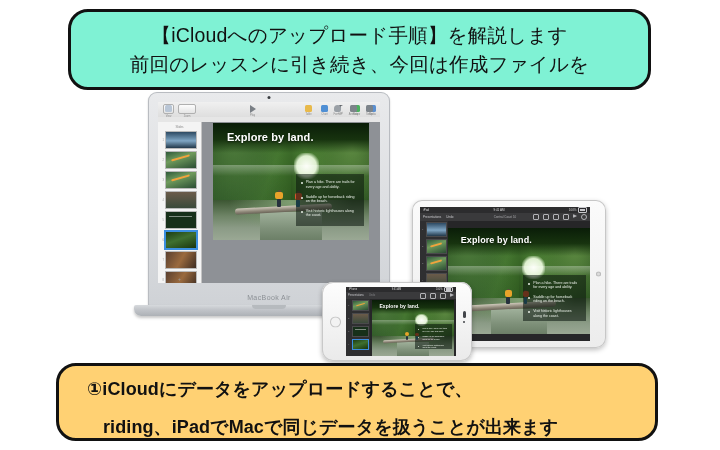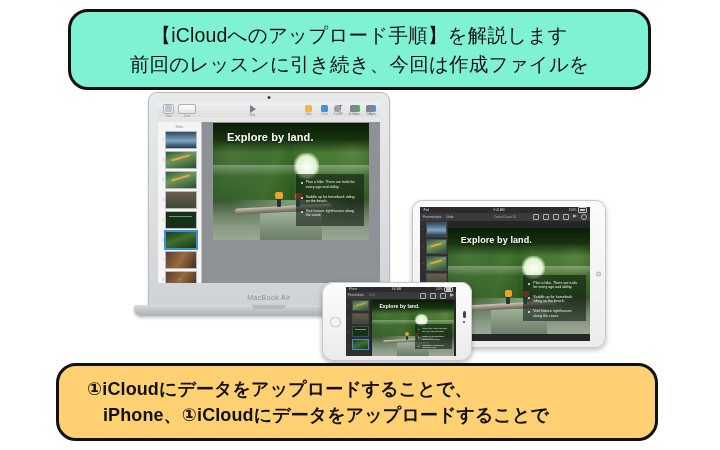--- a/index.html
+++ b/index.html
@@ -18,21 +18,21 @@
   }
   #callout-top{
     left:68px;top:9px;width:583px;height:81px;
     background:#7FF2D4;border-radius:20px;font-size:19.5px;
   }
   #callout-top .ln{white-space:nowrap;letter-spacing:.2px;}
   #callout-bottom{
     left:56px;top:363px;width:602px;height:78px;
     background:#FFD173;border-radius:20px;font-size:18px;font-weight:bold;
   }
-  #callout-bottom .ln{white-space:nowrap;letter-spacing:.1px;}
+  #callout-bottom .ln{white-space:nowrap;letter-spacing:.1px;margin-top:12px;}
   #callout-bottom .ln1{align-self:flex-start;margin-left:28px;}
   #callout-bottom .ln2{align-self:flex-start;margin-left:44px;}
 
   
   #devices{position:absolute;left:0;top:92px;width:720px;height:272px;}
 
   
   #macbook{position:absolute;left:148px;top:0px;width:242px;height:232px;}
   .mb-lid{
     position:absolute;left:0;top:0;width:242px;height:215px;
@@ -588,16 +588,16 @@
       </div>
       <div class="iph-home"></div>
       <div class="iph-spk"></div>
       <div class="iph-cam"></div>
     </div>
 
   </div>
 
   <div class="callout" id="callout-bottom">
     <div class="ln ln1">①iCloudにデータをアップロードすることで、</div>
-    <div class="ln ln2">iPhone、①iCloudにデータをアップロードすることで</div>
+    <div class="ln ln2">riding、iPadでMacで同じデータを扱うことが出来ます</div>
   </div>
 
 </div>
 
 </body></html>

